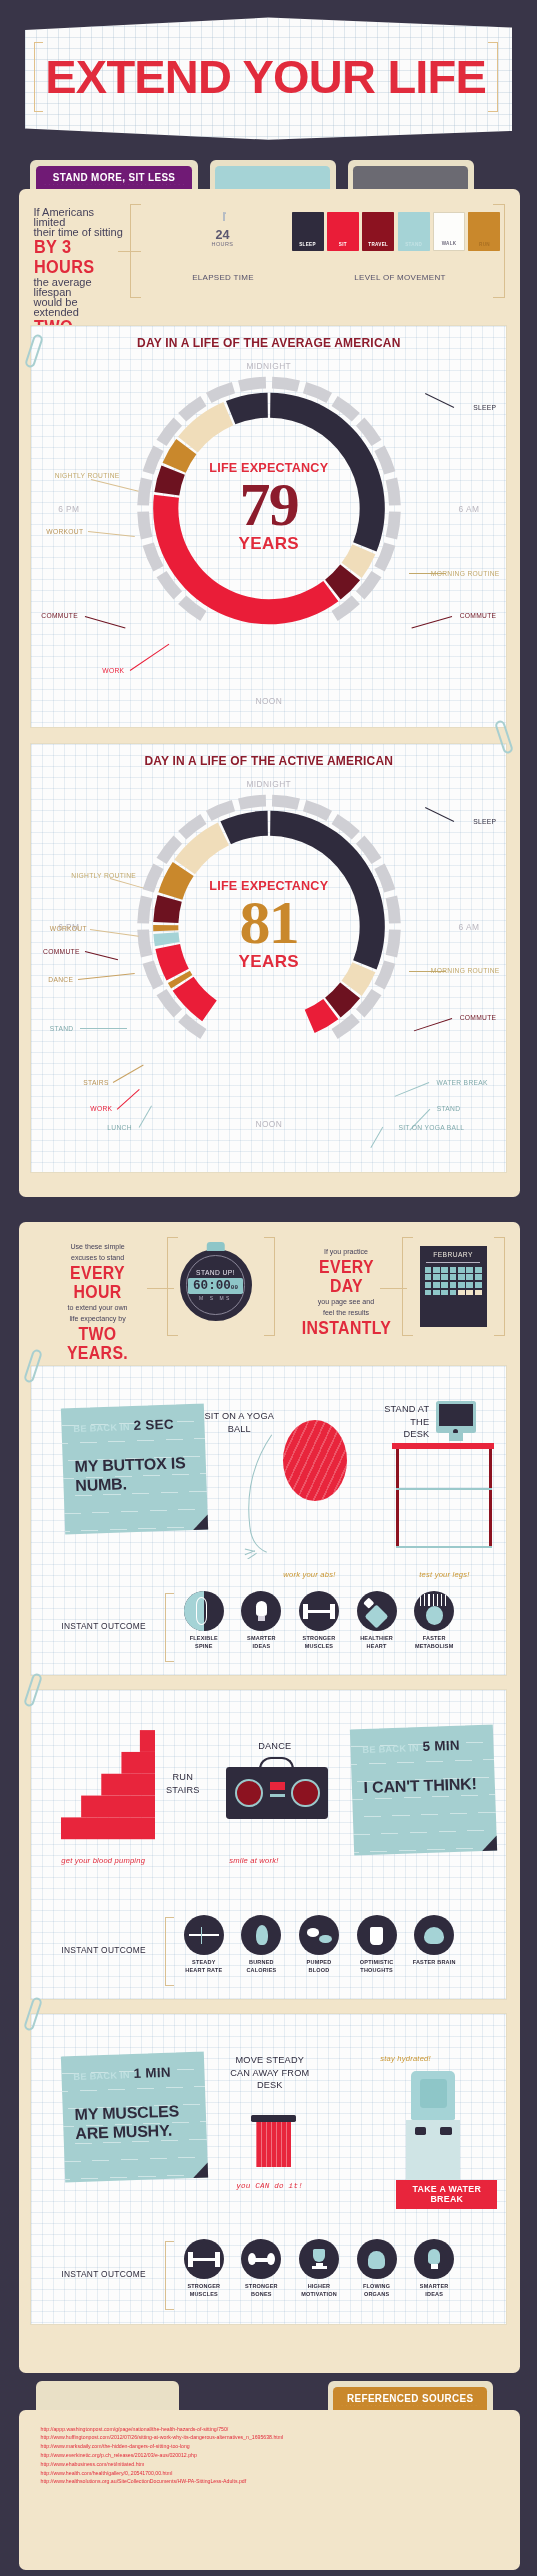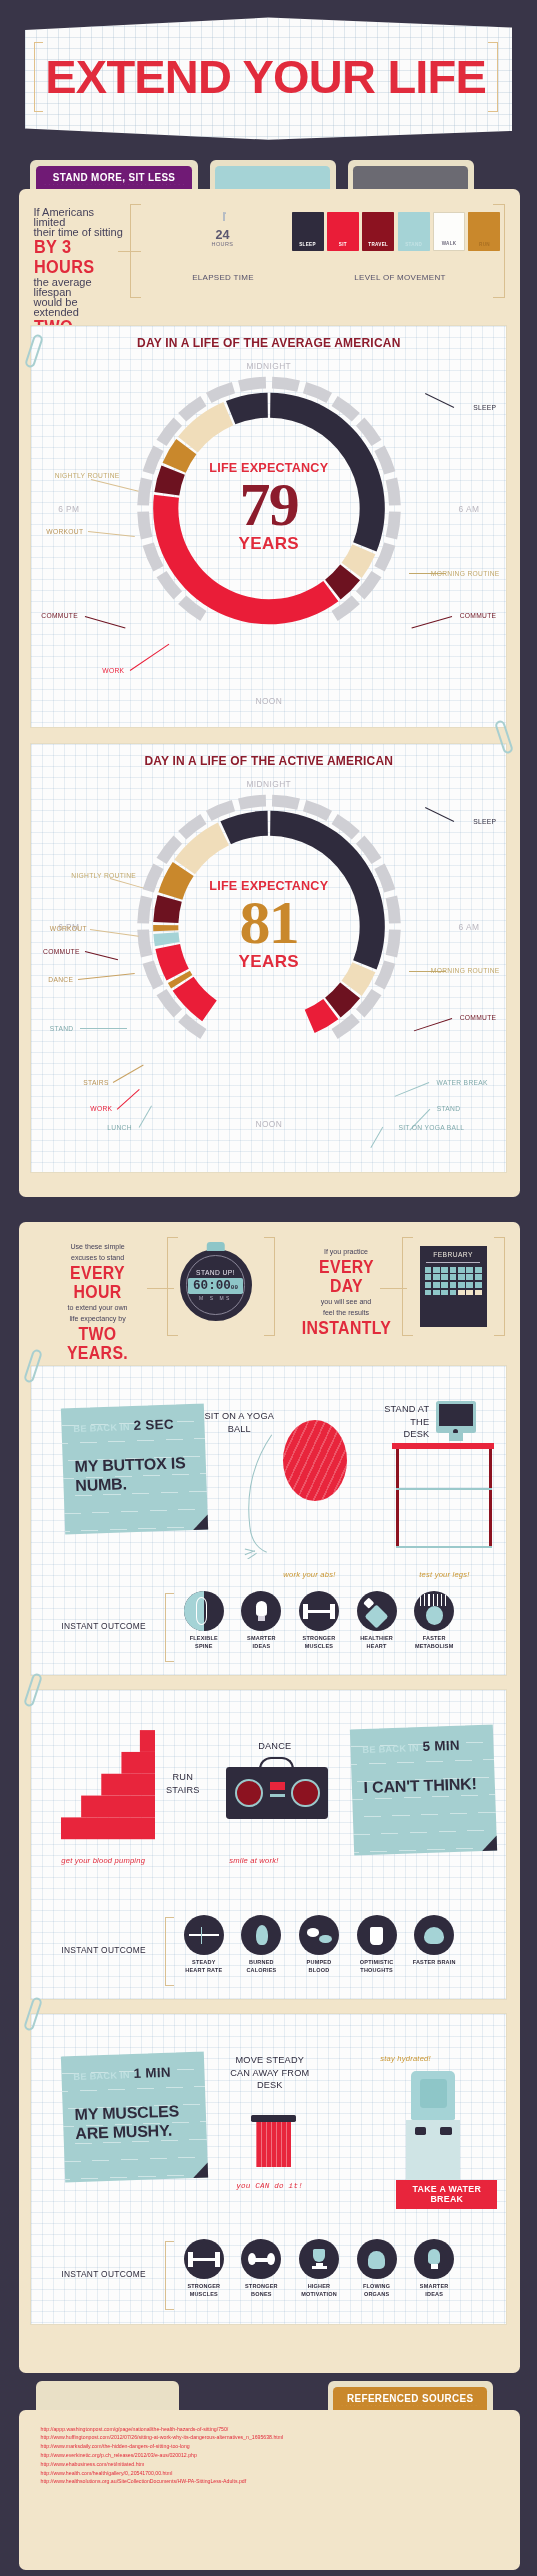--- a/index.html
+++ b/index.html
@@ -515,21 +515,21 @@
         <div class="stopwatch" style="left:161px; top:27px;">
           <div class="sw-ring"></div>
           <div class="sw-t1">STAND UP!</div>
           <div class="sw-lcd"><span>60:00</span><small>00</small></div>
           <div class="sw-t2">M   S   MS</div>
         </div>
 
         <div class="lb-text" style="left:277px; top:25px;">
           <div class="sm">If you practice</div>
           <div class="lg">EVERY DAY</div>
-          <div class="sm">you will see and</div>
+          <div class="sm">you page see and</div>
           <div class="sm">feel the results</div>
           <div class="lg">INSTANTLY</div>
         </div>
 
         <div class="calendar" style="left:401px; top:23.5px;">
           <div class="cal-m">FEBRUARY</div>
           <div class="cal-rule"></div>
           <div class="cal-grid" id="cal-grid">
               <i></i>
               <i></i>

